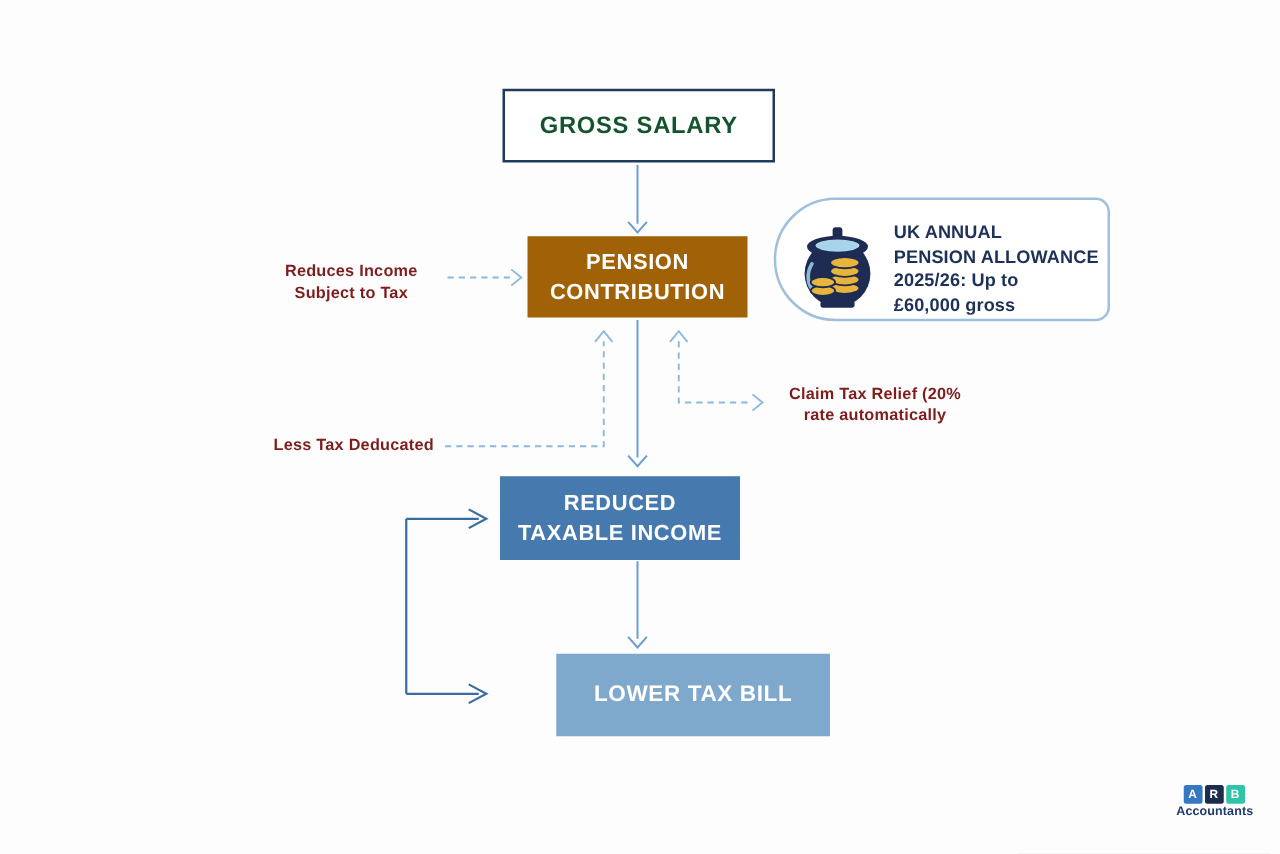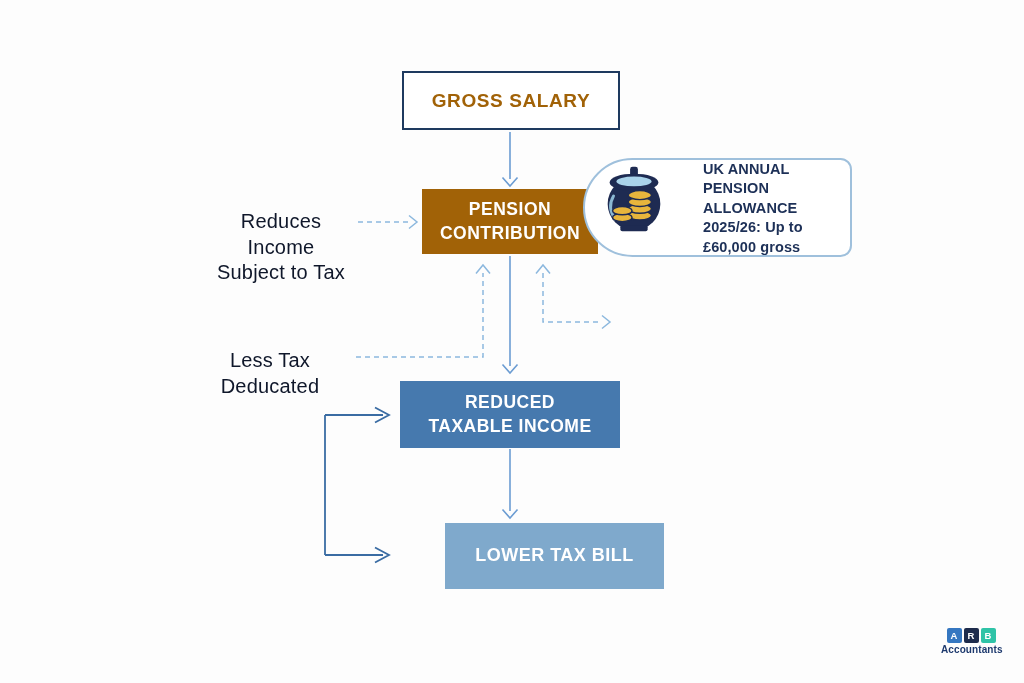--- a/index.html
+++ b/index.html
@@ -6,32 +6,32 @@
   .canvas{
     position:relative;width:1024px;height:683px;margin:0 auto;
     background:#fdfdfd;overflow:hidden;
     font-family:"Liberation Sans",sans-serif;
   }
   .node{
     position:absolute;display:flex;align-items:center;justify-content:center;
     text-align:center;font-weight:bold;white-space:pre-line;line-height:1.32;
   }
   .node-outline{
-    background:#ffffff;border:2px solid #1e3a5f;color:#a16207;
+    background:#ffffff;border:2px solid #1e3a5f;color:#14532d;
     font-size:19px;letter-spacing:.6px;
   }
   .node-fill{color:#ffffff;font-size:17.5px;letter-spacing:.5px;}
   .annotation{
-    position:absolute;color:#0f172a;font-weight:normal;font-size:20px;
+    position:absolute;color:#7f1d1d;font-weight:bold;font-size:13px;
     text-align:center;white-space:pre-line;line-height:1.28;letter-spacing:.2px;
   }
   .badge{
-    position:absolute;left:583px;top:158px;width:269px;height:99px;
+    position:absolute;left:619px;top:158px;width:269px;height:99px;
     border:2px solid #9fc0dc;border-radius:52px 12px 12px 52px;
-    background:#ffffff;display:flex;align-items:flex-start;box-sizing:border-box;gap:24px;
+    background:#ffffff;display:flex;align-items:flex-end;box-sizing:border-box;
   }
   .badge-icon{flex:0 0 auto;margin-left:10px;width:78px;height:80px;}
   .badge-text{
     color:#1d3057;font-weight:bold;font-size:14.5px;line-height:1.34;
     white-space:pre-line;margin-left:6px;letter-spacing:.1px;
   }
   svg.connectors{position:absolute;left:0;top:0;pointer-events:none;}
   .logo{position:absolute;left:941px;top:628px;width:60px;text-align:center;}
   .logo-squares{display:flex;gap:2px;justify-content:center;}
   .logo-sq{
@@ -88,30 +88,32 @@
       <path d="M536 273.5 L543 265 L550 273.5" stroke-dasharray="none"></path>
       <path d="M602 315.5 L610 322 L602 328.5" stroke-dasharray="none"></path>
     </g>
   </svg>
 
   <div class="node node-outline" style="left:402px;top:71px;width:214px;height:55px;">GROSS SALARY</div>
 
   <div class="node node-fill" style="left: 422px; top: 189px; width: 176px; height: 65px; background: #a16207;">PENSION
 CONTRIBUTION</div>
 
-  <div class="node node-fill" style="left: 400px; top: 381px; width: 220px; height: 67px; background: rgb(70, 121, 174);">REDUCED
+  <div class="node node-fill" style="left: 400px; top: 381px; width: 192px; height: 67px; background: rgb(70, 121, 174);">REDUCED
 TAXABLE INCOME</div>
 
   <div class="node node-fill" style="left: 401px; top: 523px; width: 219px; height: 66px; font-size: 18px; background: rgb(127, 169, 204); margin-left: 44px;">LOWER TAX BILL</div>
 
   <div class="annotation" style="left:206px;top:209px;width:150px;">Reduces Income
 Subject to Tax</div>
 
-  <div class="annotation" style="left:190px;top:348px;width:160px;">Less Tax Deducated</div>
+  <div class="annotation" style="left:203px;top:348px;width:160px;">Less Tax Deducated</div>
 
+  <div class="annotation" style="left:615px;top:307px;width:170px;">Claim Tax Relief (20%
+rate automatically</div>
 
   <div class="badge">
     <svg class="badge-icon" viewBox="0 0 80 80">
 
       <rect x="36" y="6" width="8" height="12" rx="2.5" fill="#1e2b52"></rect>
       <circle cx="40" cy="44" r="27" fill="#1e2b52"></circle>
       <rect x="26" y="66" width="28" height="6" rx="2" fill="#1e2b52"></rect>
       <ellipse cx="40" cy="22" rx="25" ry="9" fill="#1e2b52"></ellipse>
       <ellipse cx="40" cy="21" rx="18" ry="5" fill="#a9d3ea"></ellipse>
 

